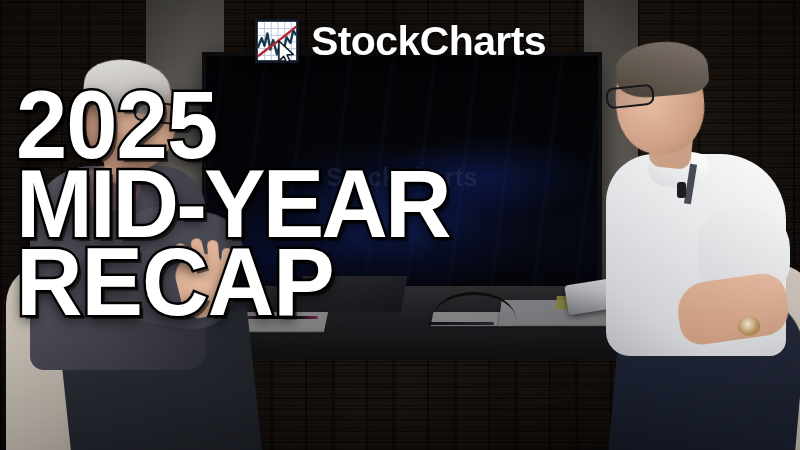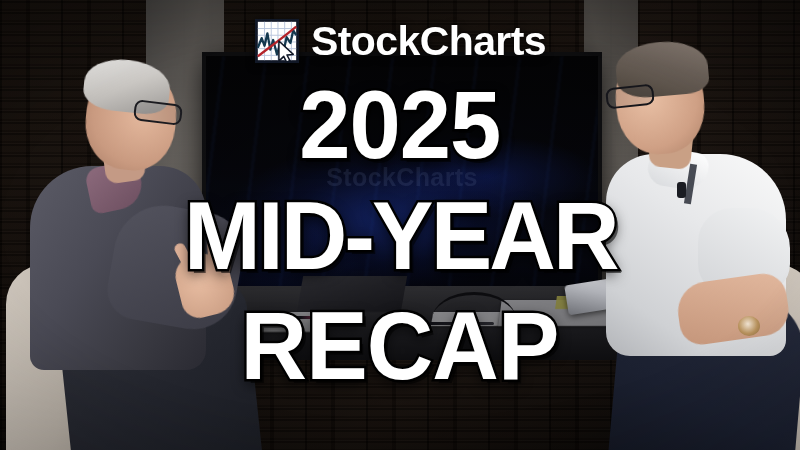--- a/index.html
+++ b/index.html
@@ -261,22 +261,21 @@
     filter:drop-shadow(0 2px 4px rgba(0,0,0,.8));
   }
   .brand-word{
     font-size:41px;font-weight:700;color:#fff;letter-spacing:-.6px;
     line-height:1;white-space:nowrap;
     text-shadow:0 2px 8px rgba(0,0,0,.85), 0 0 2px rgba(0,0,0,.6);
   }
 
   .headline{
     position:absolute;left:0;right:0;top:86px;
-    display:flex;flex-direction:column;align-items:center;
-    gap:32px;
+    display:flex;flex-direction:column;
   }
   .hl-line{
     font-family:"Liberation Sans",sans-serif;
     font-weight:700;
     color:#fff;
     line-height:.82;
     white-space:nowrap;
     transform:scaleX(.96);
     -webkit-text-stroke:5px #000;
     paint-order:stroke fill;

